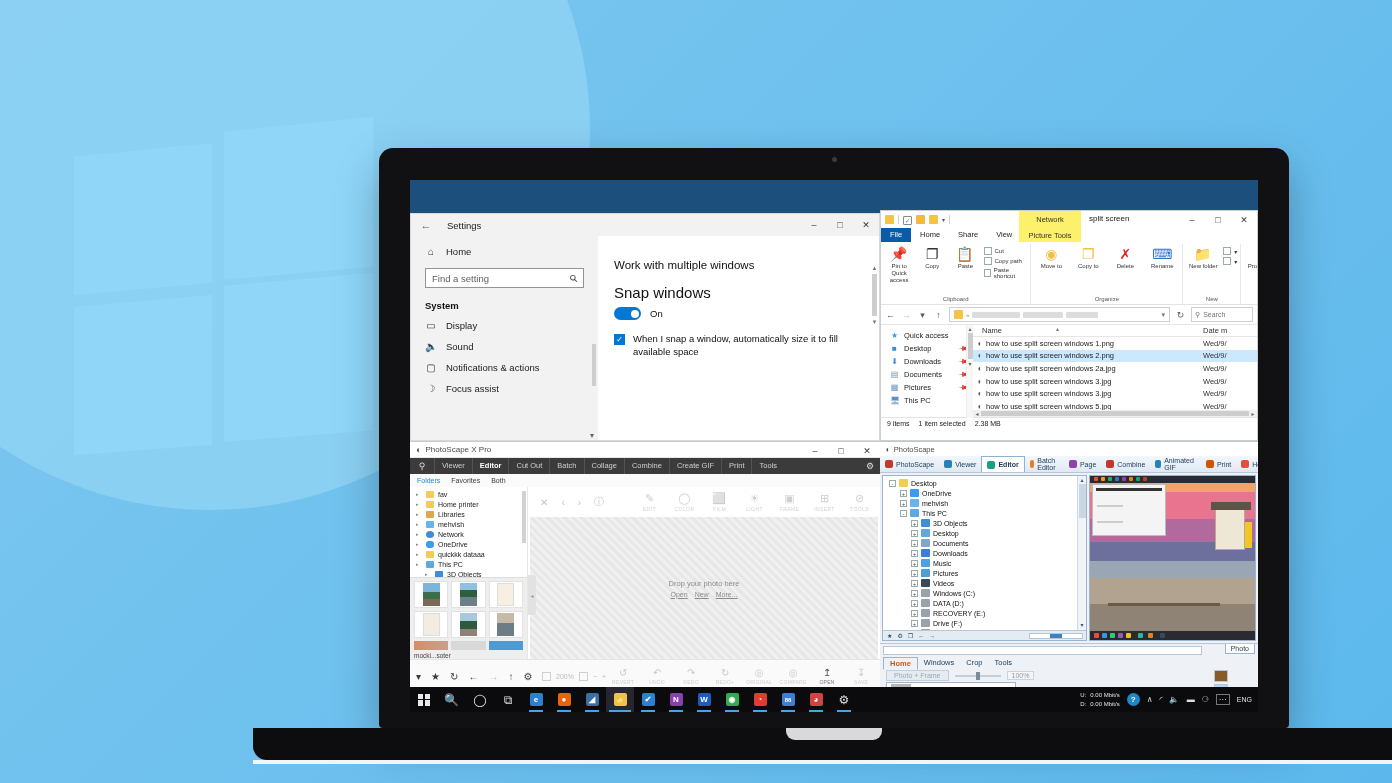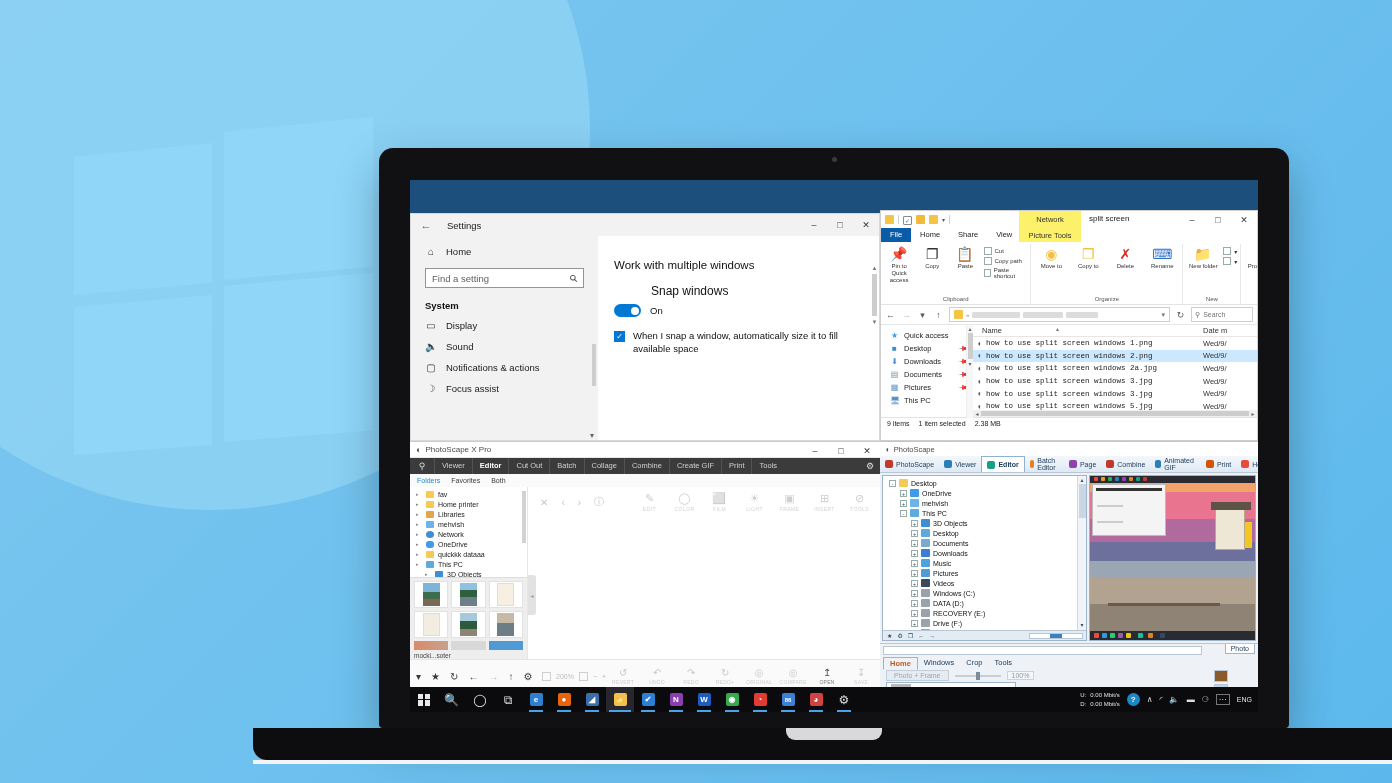--- a/index.html
+++ b/index.html
@@ -63,21 +63,21 @@
   .s-search span.ph { font-size:9.5px; color:#5e5e5e; flex:1; }
   .s-search .mag { font-size:10px; color:#444; transform:rotate(-45deg); }
   .s-sect { font-size:9.5px; font-weight:bold; color:#111; padding:8px 0 4px 14px; }
   .s-scrollbar { position:absolute; right:2px; top:108px; width:4px; height:96px; }
   .s-scrollbar .thumb { width:4px; height:42px; background:#cdcdcd; }
   .s-chevron { position:absolute; right:4px; bottom:2px; font-size:8px; color:#666; }
   #settings .main { flex:1; background:#fff; padding:11px 16px 0 16px; position:relative; }
   .m-h1 { font-size:17px; font-weight:300; color:#111; letter-spacing:.2px; }
   .m-h2 { font-size:11.5px; font-weight:400; color:#111; margin-top:12px; }
   .m-p  { font-size:9.5px; color:#333; line-height:1.45; margin-top:8px; max-width:252px; }
-  .m-lab{ font-size:12px; color:#111; margin-top:13px;margin-left:37px; }
+  .m-lab{ font-size:15px; color:#111; margin-top:13px; }
   .toggle-row { display:flex; align-items:center; gap:9px; margin-top:6px; }
   .toggle { width:27px; height:13px; border-radius:7px; background:#0078d4; position:relative; }
   .toggle::after { content:""; position:absolute; right:2.5px; top:2.5px; width:8px; height:8px;
                    border-radius:50%; background:#fff; }
   .toggle-row .st { font-size:9.5px; color:#111; }
   .chk-row { display:flex; gap:8px; margin-top:13px; }
   .chk { width:11px; height:11px; background:#0078d4; color:#fff; font-size:8px; line-height:11px;
          text-align:center; flex:0 0 auto; margin-top:1px; }
   .chk-row .txt { font-size:9.5px; color:#111; line-height:1.35; max-width:225px; }
   .m-scroll { position:absolute; right:2px; top:28px; width:5px; height:172px; }
@@ -129,21 +129,21 @@
   .fx-navsb .th { width:5px; height:26px; background:#cdcdcd; margin:1px auto; }
   .fx-list { flex:1; position:relative; }
   .lhdr { height:12px; display:flex; align-items:center; font-size:7.5px; color:#333;
           border-bottom:1px solid #e6e6e6; position:relative; }
   .lhdr .c1 { padding-left:9px; flex:1; }
   .lhdr .c2 { width:54px; }
   .lhdr .sortmark { position:absolute; left:83px; top:0px; font-size:6px; color:#777; }
   .frow { height:12.6px; display:flex; align-items:center; font-size:7.5px; color:#1b1b1b; }
   .frow.sel { background:#cce8ff; }
   .frow .fi { width:13px; text-align:center; font-size:8px; }
-  .frow .fn { flex:1;font-family:Liberation Mono, monospace; }
+  .frow .fn { flex:1; }
   .frow .fd { width:54px; color:#333; }
   .fx-hsb { position:absolute; left:0; right:0; bottom:0; height:7px; background:#f0f0f0; display:flex; align-items:center; }
   .fx-hsb .lc,.fx-hsb .rc { font-size:6px; color:#666; width:8px; text-align:center; }
   .fx-hsb .bar { flex:1; height:5px; background:#cdcdcd; }
   .fx-status { height:12px; background:#fff; border-top:1px solid #e3e3e3; display:flex;
                align-items:center; gap:9px; padding-left:6px; font-size:7px; color:#222; }
 
   
   #psx { left:0px; top:261px; width:470px; height:253px; background:#fafafa; border-top:1px solid #ccc; }
   .psx-ttl { height:16px; background:#fff; display:flex; align-items:center; padding-left:5px;
@@ -756,20 +756,28 @@
                   <div class="ptool">
                     <span class="g">⊞</span>
                     <span class="l">INSERT</span>
                   </div>
                   <div class="ptool">
                     <span class="g">⊘</span>
                     <span class="l">TOOLS</span>
                   </div>
                 </div>
           </div>
+          <div class="psx-drop">
+            <div class="d1">Drop your photo here</div>
+            <div class="d2">
+              <u>Open</u>
+              <u>New</u>
+              <u>More...</u>
+            </div>
+          </div>
           <div class="psx-handle">◂</div>
         </div>
       </div>
       <div class="psx-bottom">
         <div class="pb-left">
           <span class="g">▾</span>
           <span class="g">★</span>
           <span class="g">↻</span>
           <span class="g">←</span>
           <span class="g" style="color:#bbb">→</span>

